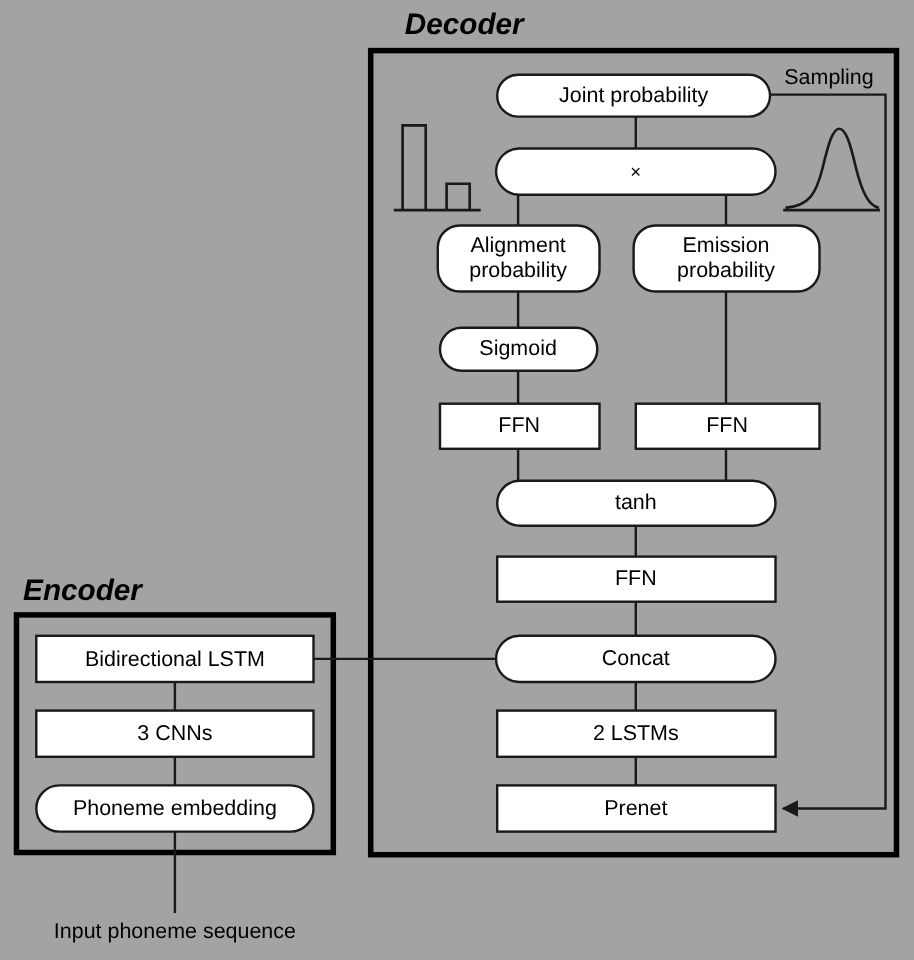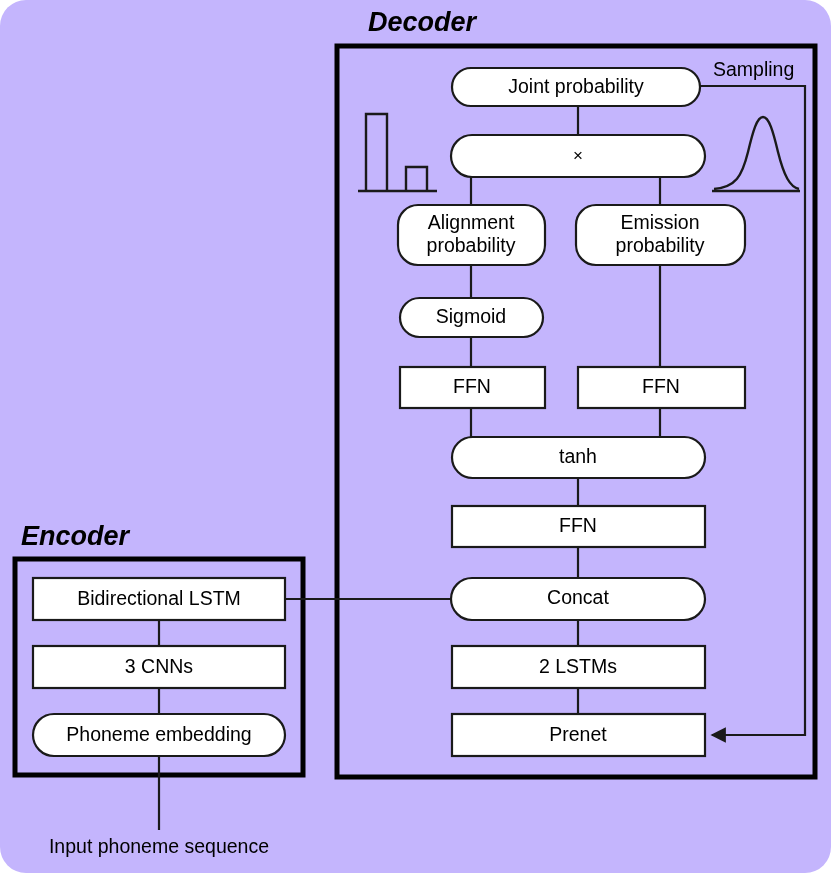--- a/index.html
+++ b/index.html
@@ -4,24 +4,23 @@
 <style>
   html, body {
     margin: 0;
     padding: 0;
     background: #ffffff;
   }
   #canvas {
     position: relative;
     width: 831px;
     height: 873px;
-    background: #c4b5fd;
+    background: #a3a3a3;
     font-family: "Liberation Sans", sans-serif;
     overflow: hidden;
-    border-radius: 26px;
   }
   svg#diagram {
     position: absolute;
     top: 0;
     left: 0;
     width: 831px;
     height: 873px;
   }
   .group-frame {
     fill: none;

